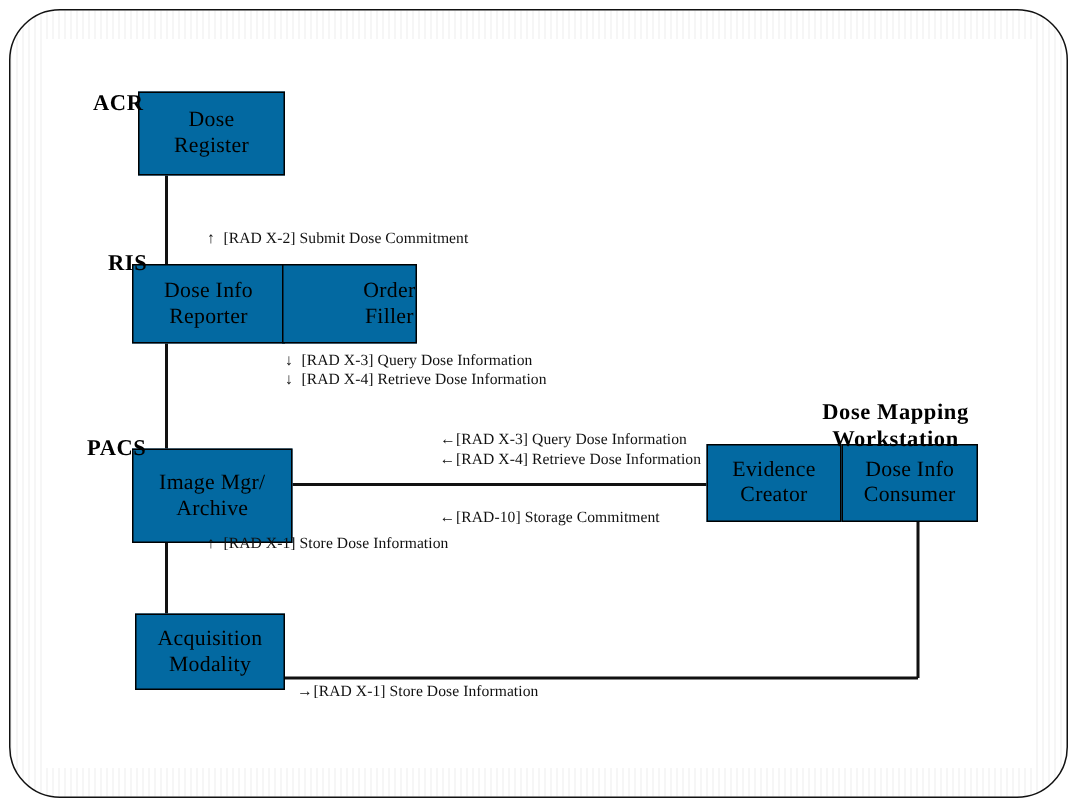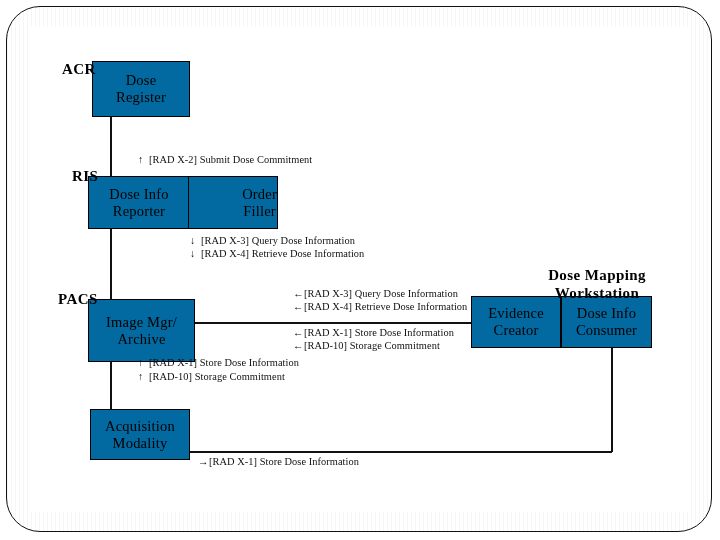--- a/index.html
+++ b/index.html
@@ -162,32 +162,26 @@
       <span class="ar">↓</span><span>[RAD X-4]</span>&nbsp;<span>Retrieve Dose Information</span>
     </div>
 
     <div class="tx" style="left:263px;top:262px;text-align:center;">
       <span class="ar">←</span><span>[RAD X-3]</span>&nbsp;<span>Query Dose Information</span>
     </div>
     <div class="tx" style="left:263px;top:275px;">
       <span class="ar">←</span><span>[RAD X-4]</span>&nbsp;<span>Retrieve Dose Information</span>
     </div>
 
-    <div class="tx" style="left:263px;top:301px;">
-      <span class="ar">←</span><span>[RAD X-1]</span>&nbsp;<span>Store Dose Information</span>
-    </div>
     <div class="tx" style="left:263px;top:314px;">
       <span class="ar">←</span><span>[RAD-10]</span>&nbsp;<span>Storage Commitment</span>
     </div>
 
     <div class="tx" style="left:108px;top:331px;">
       <span class="ar">↑</span><span>[RAD X-1]</span>&nbsp;<span>Store Dose Information</span>
-    </div>
-    <div class="tx" style="left:108px;top:345px;">
-      <span class="ar">↑</span><span>[RAD-10]</span>&nbsp;<span>Storage Commitment</span>
     </div>
 
     <div class="tx" style="left:168px;top:430px;">
       <span class="ar">→</span><span>[RAD X-1]</span>&nbsp;<span>Store Dose Information</span>
     </div>
 
   </div>
 </div>
 
 </body></html>

